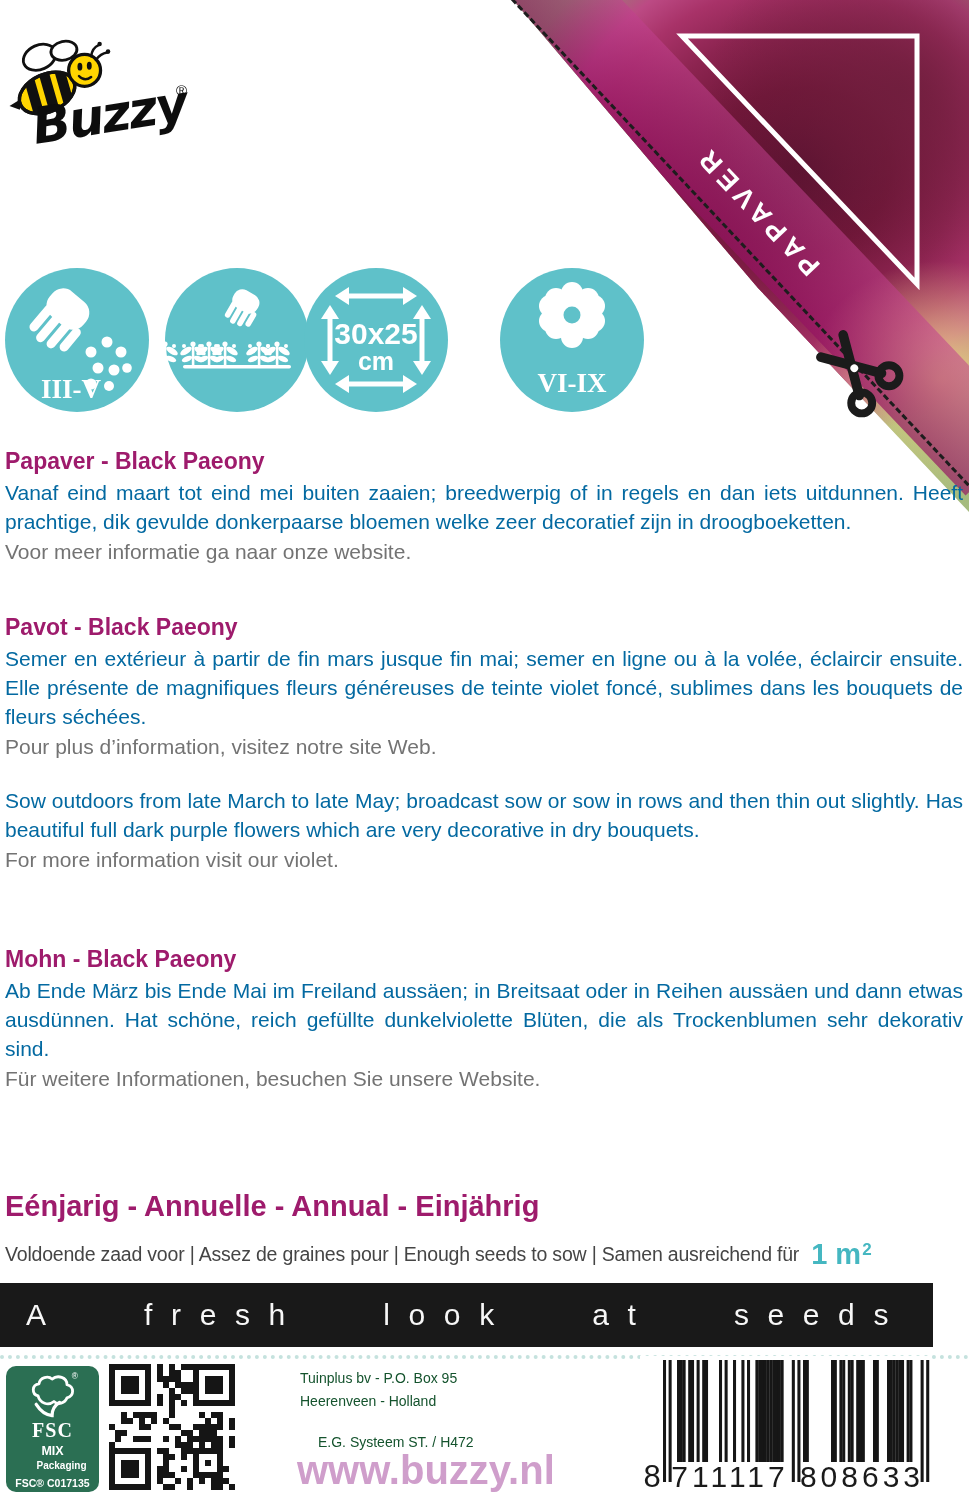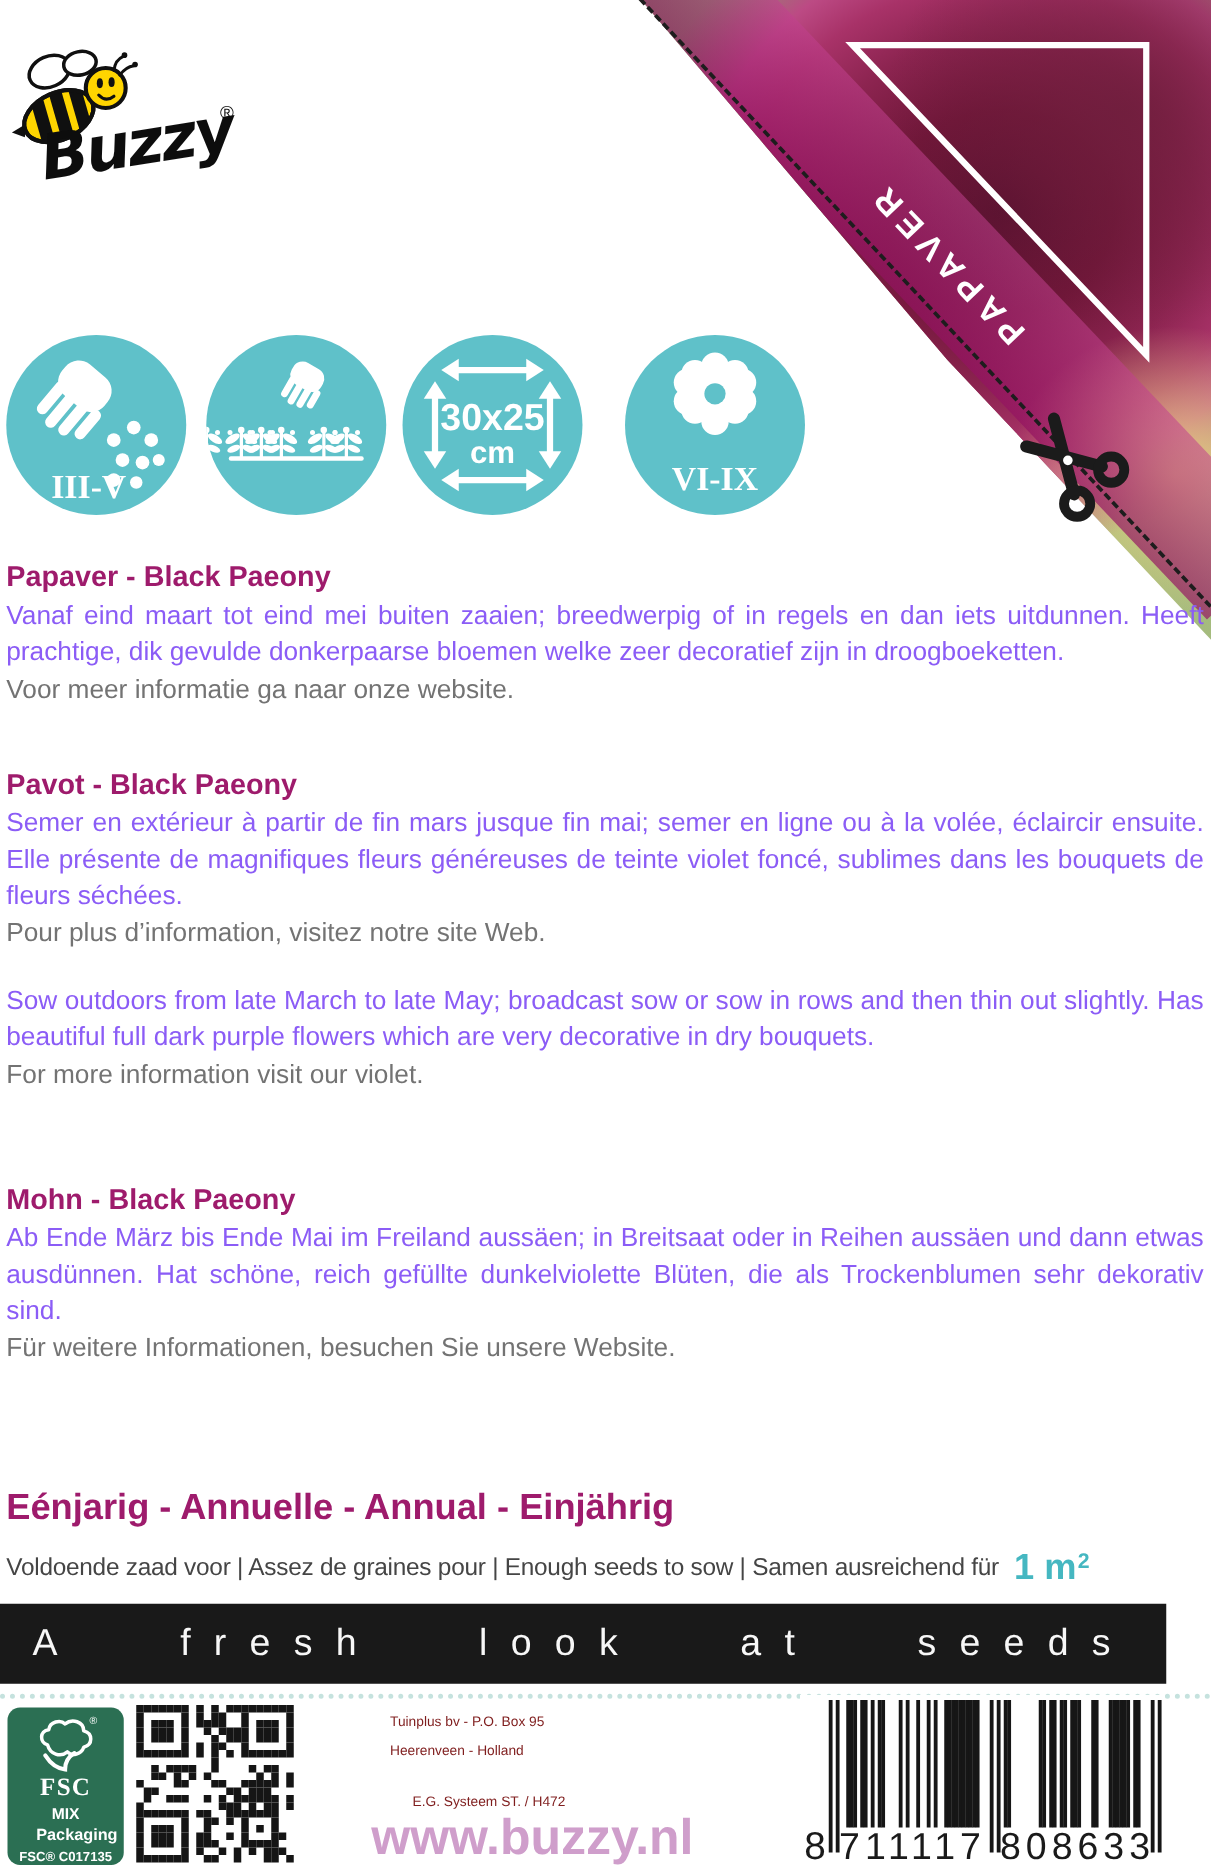--- a/index.html
+++ b/index.html
@@ -28,27 +28,27 @@
   
   .logo{position:absolute;left:0;top:0;width:300px;height:210px;}
   .bee{position:absolute;left:2px;top:34px;}
   .wordmark{position:absolute;left:32px;top:86px;font-size:50px;font-weight:bold;font-style:italic;
             letter-spacing:-2px;color:#0d0d0d;transform:rotate(-9deg);font-family:"DejaVu Sans",sans-serif;}
   .regmark{position:absolute;left:176px;top:82px;font-size:15px;color:#0d0d0d;}
 
   
   .circ{position:absolute;top:268px;width:144px;height:144px;border-radius:50%;background:#5fc1c9;}
   .circ svg{position:absolute;inset:0;}
-  #c1{left:5px;} #c2{left:165px;} #c3{left:322px;} #c4{left:500px;}
+  #c1{left:5px;} #c2{left:165px;} #c3{left:304px;} #c4{left:500px;}
   .iconlabel{font-family:"Liberation Serif",serif;font-weight:bold;}
 
   
   .section{position:absolute;left:5px;width:958px;}
   .section h2{margin:0 0 3px 0;font-size:23px;font-weight:bold;color:#9e1b6c;}
-  .section p{margin:0;font-size:21px;line-height:29px;color:#8b5cf6;text-align:justify;}
+  .section p{margin:0;font-size:21px;line-height:29px;color:#0369a1;text-align:justify;}
   .section p.link{color:#737373;text-align:left;margin-top:1px;}
   #sec-nl{top:448px;} #sec-fr{top:614px;} #sec-en{top:786px;} #sec-de{top:946px;}
 
   
   .lifecycle{position:absolute;left:5px;top:1190px;font-size:29px;font-weight:bold;color:#9e1b6c;}
   .seedsline{position:absolute;left:5px;top:1238px;width:958px;display:flex;align-items:center;}
   .seedsline .lbl{font-size:19.5px;letter-spacing:-0.2px;color:#454545;}
   .seedsline .val{margin-left:12px;font-size:29px;font-weight:bold;color:#45b7c1;}
   .seedsline .msup{font-size:17px;font-weight:bold;color:#45b7c1;vertical-align:9px;margin-left:1px;}
 
@@ -57,26 +57,26 @@
           display:flex;align-items:center;justify-content:space-between;padding:0 26px;box-sizing:border-box;}
   .banner span{color:#f7f7f7;font-size:30px;letter-spacing:0.62em;}
 
   .perforation{position:absolute;left:0;top:1355px;width:100%;height:0;border-top:4px dotted #c5e2de;}
 
   
   .fsc{position:absolute;left:6px;top:1366px;width:93px;height:126px;background:#2b6f53;border-radius:10px;
        color:#fff;display:flex;flex-direction:column;align-items:center;padding-top:4px;box-sizing:border-box;}
   .fsc .acr{font-family:"Liberation Serif",serif;font-weight:bold;font-size:20px;letter-spacing:1px;line-height:1;text-align:right;}
   .fsc .mix{font-size:12.5px;font-weight:bold;margin-top:5px;line-height:1;}
-  .fsc .pkg{font-size:13px;font-weight:bold;margin-top:3px;line-height:1;padding-left:18px;}
+  .fsc .pkg{font-size:10px;font-weight:bold;margin-top:3px;line-height:1;padding-left:18px;}
   .fsc .lic{font-size:10.5px;font-weight:bold;margin-top:7px;line-height:1;}
 
   .qr{position:absolute;left:106px;top:1361px;width:132px;height:132px;}
 
-  .addr{position:absolute;left:312px;top:1367px;color:#7f1d1d;font-size:11px;line-height:23px;}
+  .addr{position:absolute;left:300px;top:1367px;color:#14532d;font-size:14px;line-height:23px;}
   .addr p{margin:0;}
   .addr .sys{margin-top:18px;margin-left:18px;}
   .site{position:absolute;left:297px;top:1448px;font-size:40px;font-weight:bold;color:#cf9ecb;letter-spacing:0px;}
 
   .barcode{position:absolute;left:640px;top:1356px;width:292px;height:138px;}
   .barcode text{font-family:"Liberation Sans",sans-serif;}
 </style>
 </head>
 <body>
 

